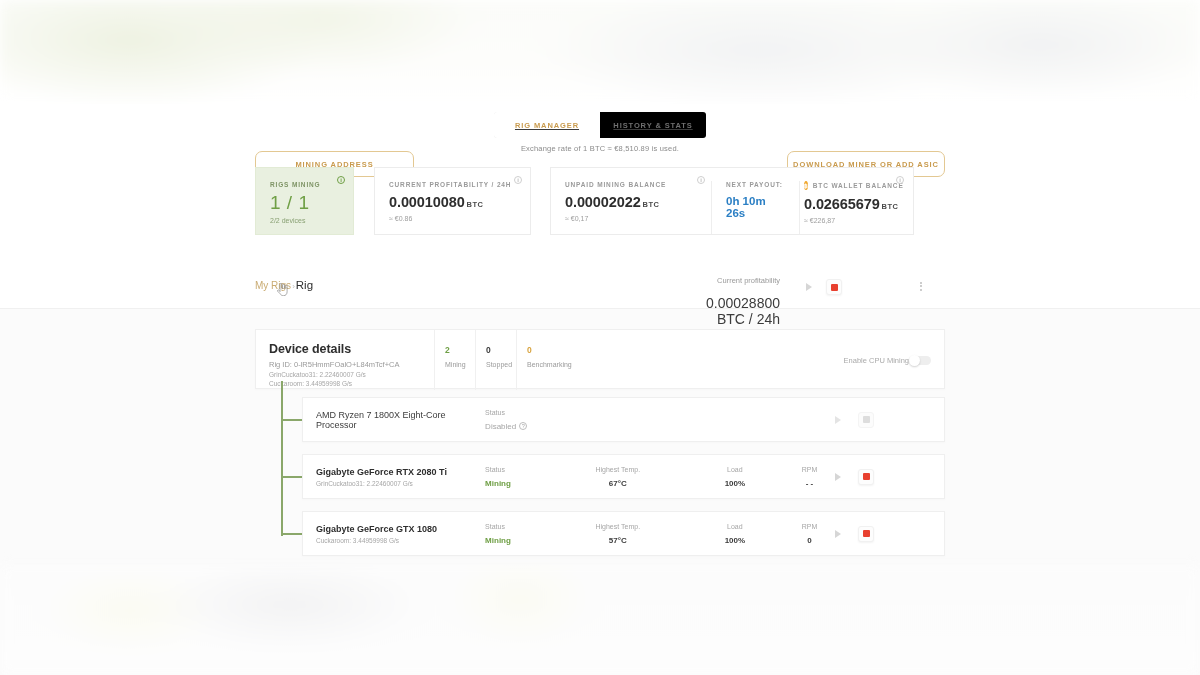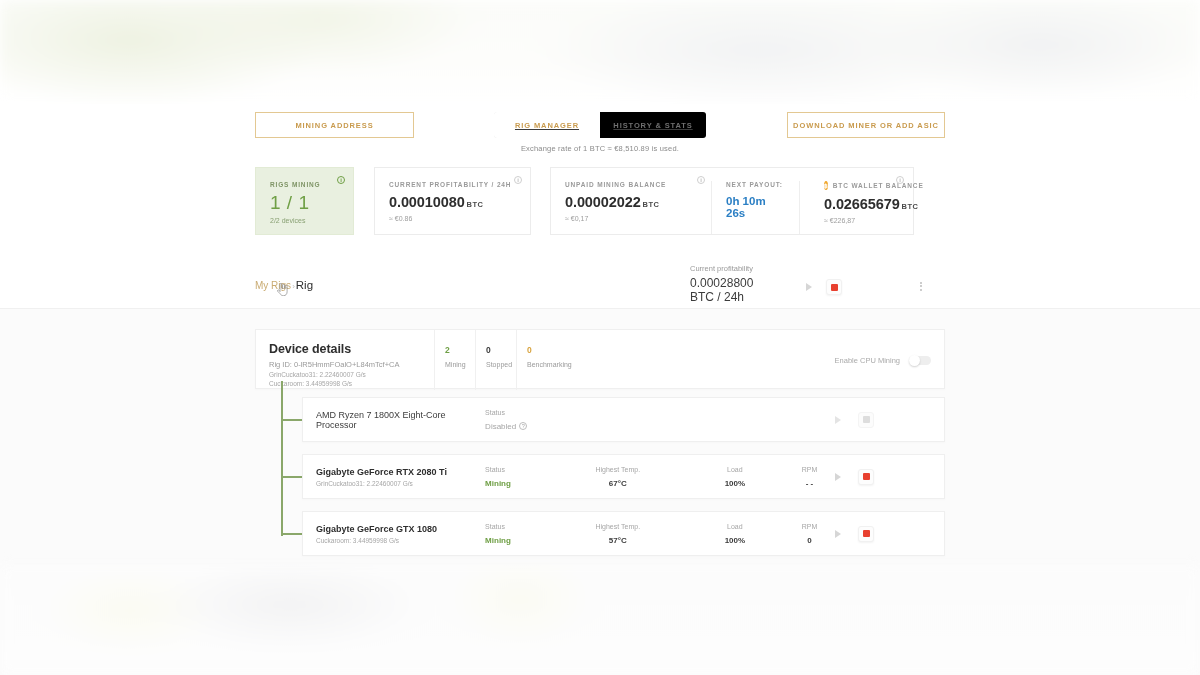--- a/index.html
+++ b/index.html
@@ -42,24 +42,25 @@
   }
 
   .page { position: absolute; left: 0; top: 0; width: 1200px; height: 675px; }
 
   
   .toolbar {
     position: absolute; left: 0; top: 112px; width: 1200px; height: 26px;
   }
   .btn-outline {
     position: absolute; height: 26px; border: 1px solid #e3c892;
-    border-radius: 0; background: #ffffff;
+    border-radius: 7px; background: #ffffff;
     display: flex; align-items: center; justify-content: center;
     font-size: 7.5px; letter-spacing: 0.9px; color: #c99b4e; font-weight: 700;
     cursor: pointer;
+    margin-top: 39px;
   }
   #mining-address-button { left: 255px; width: 159px; }
   #download-miner-button { left: 787px; width: 158px; }
 
   .tabs {
     position: absolute; left: 494px; top: 112px;
     width: 212px; height: 26px; display: flex;
     border-radius: 3px; overflow: hidden; background: #ececec; text-decoration: underline;
   }
   .tab {
@@ -82,21 +83,21 @@
   .card {
     position: relative; background: #ffffff; border: 1px solid #ececec;
     height: 68px; padding: 13px 14px 0 14px;
   }
   .card.green { background: #e9f0e0; border-color: #e2ebd5; width: 99px; }
   .card.white-a { width: 157px; margin-left: 20px; }
   .card.white-b { width: 364px; margin-left: 19px; display: flex; padding: 13px 0 0 0; }
   .card-sec { padding: 0 14px; }
   .card-sec.a { width: 160px; }
   .card-sec.b { width: 88px; border-left: 1px solid #eeeeee; padding-left: 14px; }
-  .card-sec.c { width: 88px; border-left: 1px solid #eeeeee; padding-left: 24px; flex: 1; }
+  .card-sec.c { width: 88px; border-left: 1px solid #eeeeee; padding-left: 4px; flex: 1; }
 
   .card-label {
     font-size: 6.5px; letter-spacing: .85px; color: #9a9a9a; font-weight: 600;
     text-transform: uppercase; white-space: nowrap;
   }
   .card.green .card-label { color: #7f9466; }
   .big-green { font-size: 19px; color: #6f9f45; font-weight: 400; margin-top: 4px; letter-spacing: .5px; }
   .sub-green { font-size: 7px; color: #89a073; margin-top: 3px; }
   .big-val {
     font-size: 14.5px; font-weight: 700; color: #2e2e2e; margin-top: 6px; letter-spacing: -.1px;
@@ -127,23 +128,23 @@
   .crumb {
     position: absolute; left: 255px; top: 279px; display: flex; align-items: baseline; gap: 1px;
   }
   .crumb-link { font-size: 10px; color: #c9ab72; cursor: pointer; }
   .crumb-sep { font-size: 8px; color: #c0c0c0; }
   .crumb-current { font-size: 11.5px; font-weight: 400; color: #2e2e2e; }
   .cursor-hand {
     position: absolute; left: 277px; top: 283px; width: 11px; height: 13px;
   }
 
-  .rig-prof { position: absolute; left: 690px; top: 264px; width: 90px; text-align: left; }
+  .rig-prof { position: absolute; left: 690px; top: 276px; width: 90px; text-align: right; }
   .rig-prof .t { font-size: 7.5px; color: #9a9a9a; }
-  .rig-prof .v { font-size: 12px; color: #3c3c3c; margin-top: 3px; }
+  .rig-prof .v { font-size: 14px; color: #3c3c3c; margin-top: 10px; }
 
   .icon-btn {
     position: absolute; display: flex; align-items: center; justify-content: center;
     cursor: pointer;
   }
   .play-tri {
     width: 0; height: 0; border-left: 6px solid #d6d6d6;
     border-top: 4px solid transparent; border-bottom: 4px solid transparent;
   }
   .stop-box {
@@ -170,21 +171,21 @@
     width: 41px; padding-top: 15px; text-align: left; padding-left: 10px;
     border-left: 1px solid #f0f0f0; height: 60px;
   }
   .stat-col.wide { width: 66px; }
   .stat-col .n { font-size: 8.5px; font-weight: 600; }
   .stat-col .n.green { color: #6f9f45; }
   .stat-col .n.dark { color: #3c3c3c; }
   .stat-col .n.gold { color: #d8a33e; }
   .stat-col .c { font-size: 7px; color: #9a9a9a; margin-top: 6px; white-space: nowrap; }
   .cpu-toggle {
-    margin-left: auto; display: flex; align-items: center; gap: 9px;
+    margin-left: auto; display: flex; align-items: center; gap: 0;
     padding: 0 13px 0 0; height: 60px;
   }
   .cpu-toggle-label { font-size: 7.5px; color: #aaaaaa; }
   .switch {
     width: 22px; height: 9px; border-radius: 5px; background: #eeeeee;
     position: relative; cursor: pointer;
   }
   .switch .knob {
     position: absolute; left: 0; top: -1px; width: 11px; height: 11px;
     border-radius: 50%; background: #ffffff; box-shadow: 0 1px 2px rgba(0,0,0,.18);

